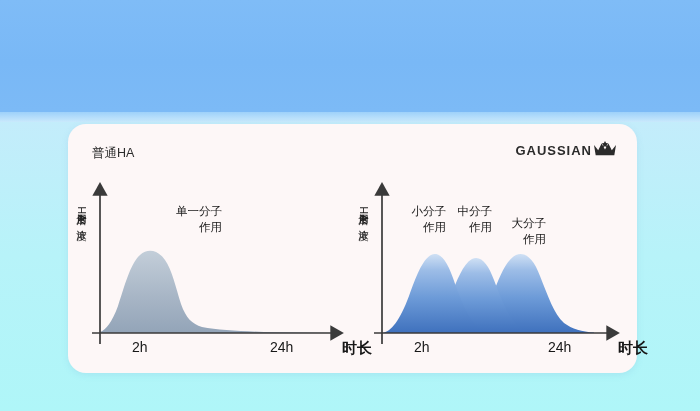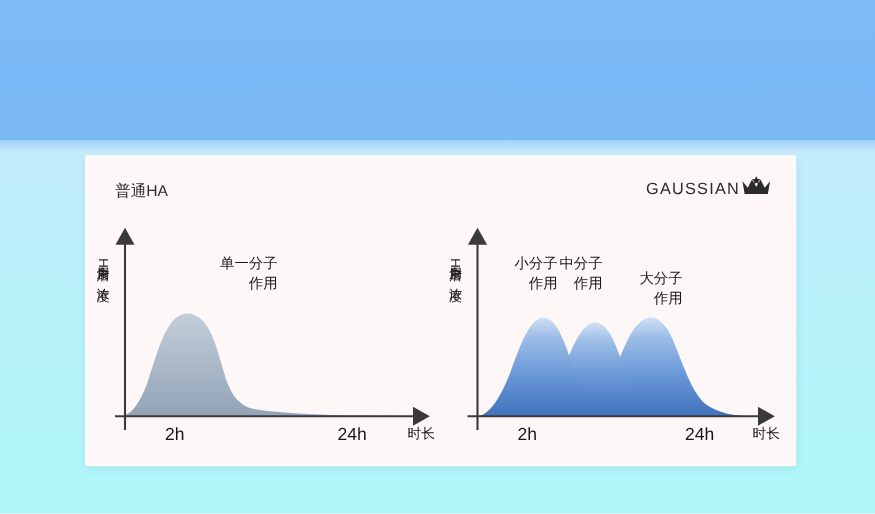--- a/index.html
+++ b/index.html
@@ -40,21 +40,21 @@
       0 0 5px #4f9ae6,
       2px 3px 3px rgba(40,95,160,0.45);
     white-space: nowrap;
   }
   
   #card {
     position: absolute;
     left: 68px; top: 124px;
     width: 569px; height: 249px;
     background: #fdf7f7;
-    border-radius: 2px;
+    border-radius: 18px;
     box-shadow: 0 2px 7px rgba(90,150,200,0.14);
   }
   .panel { position: absolute; top: 0; height: 249px; }
   #panel-left  { left: 0px;   width: 300px; }
   #panel-right { left: 290px; width: 279px; }
 
   .panel-header {
     position: absolute;
     font-size: 12.5px;
     color: #2c2c2c;
@@ -63,21 +63,21 @@
   }
   #left-header  { left: 24px; top: 21px; }
 
   
   #logo {
     position: absolute; right: 20px; top: 17px;
     display: flex; align-items: flex-end; gap: 1px;
   }
   #logo-text {
     font-size: 13px;
-    font-weight: normal;
+    font-weight: bold;
     letter-spacing: 1.0px;
     color: #2b2b2b;
     line-height: 1;
   }
   #logo-crown { display: block; }
 
   
   .plot { position: absolute; left: 0; top: 0; width: 100%; height: 249px; }
 
   .axis-ylabel {
@@ -104,24 +104,25 @@
   }
   .tick-label {
     position: absolute;
     font-size: 14px;
     color: #171717;
     white-space: nowrap;
     font-weight: 500;
   }
   .axis-title {
     position: absolute;
-    font-size: 11px;
+    font-size: 15px;
     color: #171717;
     white-space: nowrap;
-    font-weight: 400;
+    font-weight: 700;
+    margin-left: 16px;
   }
   svg { display: block; overflow: visible; }
 </style>
 </head>
 <body>
 
 <div id="stage">
 
   <div id="topband"></div>
   <div id="bandfade"></div>
@@ -185,21 +186,21 @@
                    L9.9 6.3 L10.3 4 L8.6 2.4 L10.9 2.1 Z" fill="#2b2b2b"></path>
         </svg>
       </div>
 
       <div class="axis-ylabel" id="ylabel-right">食用后HA浓度</div>
 
       <div class="curve-label" style="left:28px; top:80px; width:60px;font-family:Liberation Serif, serif;">
         <div>小分子</div>
         <div>作用</div>
       </div>
-      <div class="curve-label" style="left:64px; top:80px; width:60px;">
+      <div class="curve-label" style="left:74px; top:80px; width:60px;">
         <div>中分子</div>
         <div>作用</div>
       </div>
       <div class="curve-label" style="left:128px; top:92px; width:60px;">
         <div>大分子</div>
         <div>作用</div>
       </div>
 
       <svg class="plot" width="279" height="249" viewBox="0 0 279 249">
         <defs>

